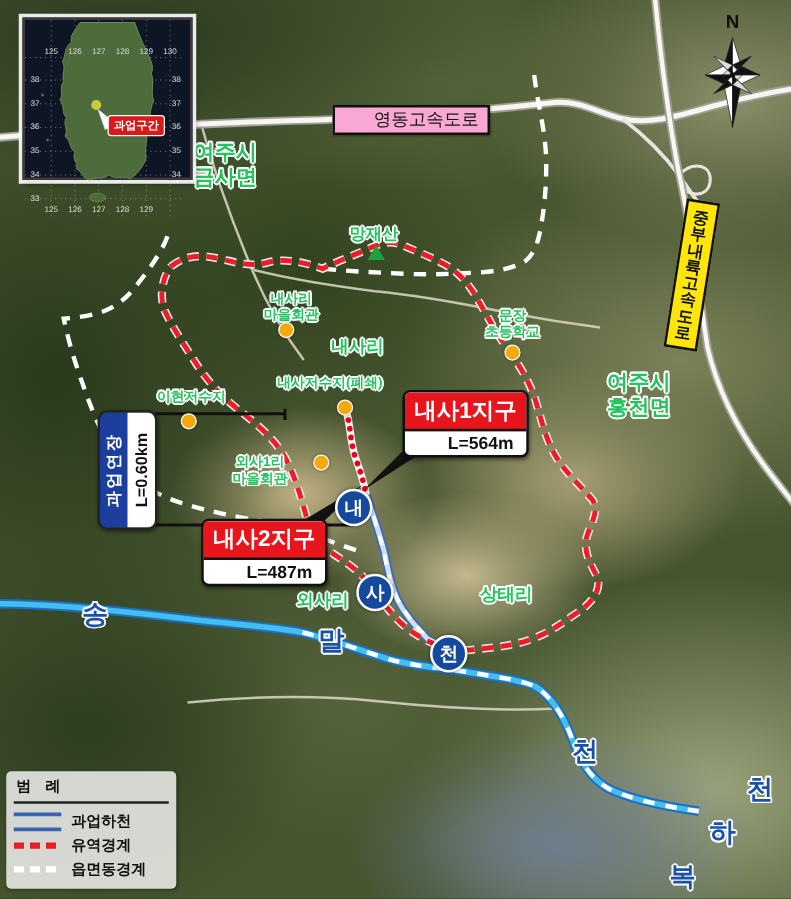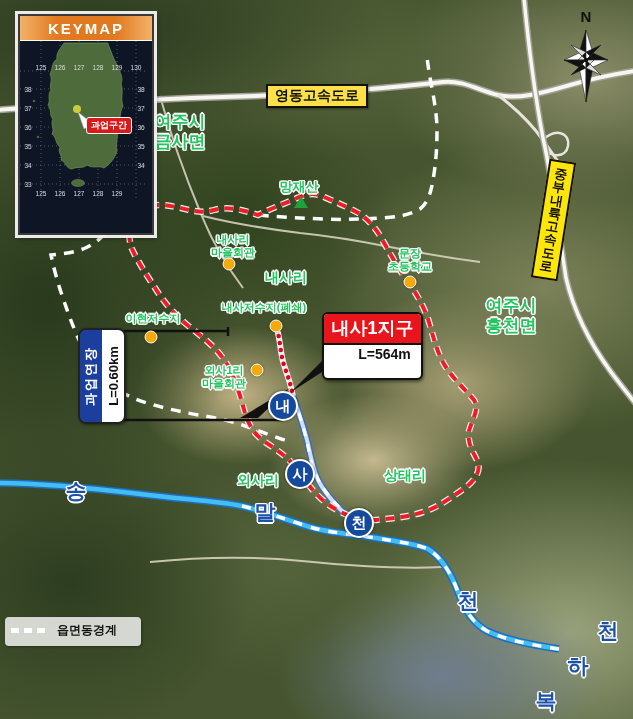--- a/index.html
+++ b/index.html
@@ -33,43 +33,43 @@
   .bchar{position:absolute;transform:translate(-50%,-50%);font-weight:bold;font-size:21px;color:#1b52a8;
     text-shadow:-1.5px 0 #fff,1.5px 0 #fff,0 -1.5px #fff,0 1.5px #fff,
                 -1px -1px #fff,1px 1px #fff,-1px 1px #fff,1px -1px #fff;}
   .badge{position:absolute;transform:translate(-50%,-50%);width:26px;height:26px;border-radius:50%;
     background:#15499c;border:2px solid #fff;color:#fff;font-weight:bold;font-size:15px;
     display:flex;align-items:center;justify-content:center;box-shadow:0 0 3px rgba(0,0,0,.6);}
   .poi-dot{position:absolute;transform:translate(-50%,-50%);width:11px;height:11px;border-radius:50%;
     background:#f6a90a;border:1.5px solid #fff;box-shadow:0 0 2px rgba(0,0,0,.5);}
   .tri{position:absolute;transform:translate(-50%,-50%);width:0;height:0;
     border-left:7px solid transparent;border-right:7px solid transparent;border-bottom:12px solid #1ea33c;}
-  .roadlabel{position:absolute;background:#fde047;border:2px solid #111;color:#111;font-weight:bold;
-    font-size:14px;display:flex;align-items:center;justify-content:center;box-shadow:1px 1px 2px rgba(0,0,0,.4);}
+  .roadlabel{position:absolute;background:#f9a8d4;border:2px solid #111;color:#111;font-weight:normal;
+    font-size:14px;display:flex;align-items:center;justify-content:center;box-shadow:1px 1px 2px rgba(0,0,0,.4);padding-left:24px;}
   .district{position:absolute;width:97px;border:2px solid #111;border-radius:6px;overflow:hidden;
     background:#fff;box-shadow:1px 2px 3px rgba(0,0,0,.45);}
   .district .dname{background:#e8151c;color:#fff;font-weight:bold;font-size:18px;text-align:center;
     padding:2px 0 3px;border-bottom:2px solid #111;}
-  .district .dlen{color:#111;font-weight:bold;font-size:14px;text-align:center;padding:1px 0 16px;margin-left:24px;}
+  .district .dlen{color:#111;font-weight:bold;font-size:14px;text-align:center;padding:1px 0 2px;margin-left:24px;}
   .extent{position:absolute;left:78px;top:328px;width:44px;height:92px;border:2px solid #222;
     border-radius:8px;overflow:hidden;display:flex;box-shadow:1px 1px 3px rgba(0,0,0,.45);}
   .extent .vcol{position:relative;width:50%;height:100%;}
   .extent .vblue{background:#1c3f9e;}
   .extent .vwhite{background:#fff;}
   .extent .vcol span{position:absolute;left:50%;top:50%;transform:translate(-50%,-50%) rotate(-90deg);
     white-space:nowrap;font-weight:bold;font-size:13px;}
   .extent .vblue span{color:#fff;letter-spacing:2px;}
   .extent .vwhite span{color:#111;}
   
   #keymap{position:absolute;left:18px;top:14px;width:132px;border:2px solid #3a3a3a;
     box-shadow:0 0 0 3px rgba(245,245,245,.95),2px 3px 5px rgba(0,0,0,.5);background:#0e1626;}
   #keymap .khead{height:24px;background:linear-gradient(90deg,#f2b269 0%,#e0791f 28%,#e0791f 72%,#f2b269 100%);
     border-bottom:1px solid #fff;display:flex;align-items:center;justify-content:center;
     color:#fff;font-weight:bold;font-size:15px;letter-spacing:2px;}
-  #keymap .kmap{position:relative;height:192px;}
+  #keymap .kmap{position:relative;height:126px;}
   .gridnum{position:absolute;font-size:6.5px;color:#ddd;transform:translate(-50%,-50%);}
   .kmtag{position:absolute;left:66px;top:76px;background:#d81a1a;border:1px solid #fff;border-radius:3px;
     color:#fff;font-weight:bold;font-size:9px;padding:1px 4px;white-space:nowrap;}
   .kmdot{position:absolute;left:57px;top:68px;width:8px;height:8px;border-radius:50%;
     background:rgba(214,214,60,.9);transform:translate(-50%,-50%);}
   
   #legend{position:absolute;left:5px;top:617px;width:124px;background:rgba(231,231,228,.9);
     border-radius:4px;padding:4px 6px 6px;box-shadow:1px 1px 3px rgba(0,0,0,.35);}
   #legend .ltitle{font-weight:bold;font-size:12px;color:#111;letter-spacing:4px;padding:0 2px 3px;
     border-bottom:2px solid #222;margin-bottom:5px;}
@@ -172,41 +172,45 @@
   <div class="hlabel sz17" style="left:511px;top:316px;">여주시
 흥천면</div>
   <div class="hlabel sz13" style="left:299px;top:187px;">망재산</div>
   <div class="tri" style="left:301px;top:202px;"></div>
   <div class="hlabel sz14" style="left:286px;top:277px;">내사리</div>
   <div class="hlabel sz14" style="left:258px;top:480px;">외사리</div>
   <div class="hlabel sz14" style="left:405px;top:475px;">상태리</div>
   <div class="hlabel sz11" style="left:233px;top:246px;">내사리
 마을회관</div>
   <div class="poi-dot" style="left:229px;top:264px;"></div>
-  <div class="hlabel sz11" style="left:224px;top:377px;">외사1리
+  <div class="hlabel sz11" style="left:208px;top:377px;">외사1리
 마을회관</div>
   <div class="poi-dot" style="left:257px;top:370px;"></div>
   <div class="hlabel sz11" style="left:410px;top:260px;">문장
 초등학교</div>
   <div class="poi-dot" style="left:410px;top:282px;"></div>
   <div class="hlabel sz11" style="left:153px;top:318px;">이현저수지</div>
   <div class="poi-dot" style="left:151px;top:337px;"></div>
   <div class="hlabel sz11" style="left:264px;top:307px;">내사저수지(폐쇄)</div>
   <div class="poi-dot" style="left:276px;top:326px;"></div>
 
   <div class="roadlabel" style="left:266px;top:84px;width:98px;height:20px;">
       <span>영동고속도로</span>
     </div>
   <div class="jungbu-box">
       <span>중부내륙고속도로</span>
     </div>
 
   <div class="district" style="left:322px;top:312px;">
     <div class="dname">내사1지구</div>
     <div class="dlen">L=564m</div>
+  </div>
+  <div class="district" style="left:161px;top:415px;">
+    <div class="dname">내사2지구</div>
+    <div class="dlen">L=487m</div>
   </div>
 
   <div class="extent">
     <div class="vcol vblue">
         <span>과업연장</span>
       </div>
     <div class="vcol vwhite">
         <span>L=0.60km</span>
       </div>
   </div>
@@ -224,21 +228,20 @@
       <polygon points="50,52 28,52 35,59" fill="#fff"></polygon>
       <polygon points="13,37 28,52 20,52 28,44" fill="#dcdcdc"></polygon>
       <polygon points="43,37 28,52 36,52 28,44" fill="#111"></polygon>
       <polygon points="13,67 28,52 20,52 28,60" fill="#111"></polygon>
       <polygon points="43,67 28,52 36,52 28,60" fill="#dcdcdc"></polygon>
     </g>
     <circle cx="28" cy="52" r="2.2" fill="#111"></circle>
   </svg>
 
   <div id="keymap">
-    <div class="khead">KEYMAP</div>
     <div class="kmap">
       <svg width="128" height="160" viewBox="0 0 128 160">
         <g stroke="#9fb4c8" stroke-width="0.8" stroke-dasharray="1 3" opacity="0.55">
           <line x1="21" y1="0" x2="21" y2="160"></line>
             <line x1="40" y1="0" x2="40" y2="160"></line>
           <line x1="59" y1="0" x2="59" y2="160"></line>
             <line x1="78" y1="0" x2="78" y2="160"></line>
           <line x1="97" y1="0" x2="97" y2="160"></line>
             <line x1="116" y1="0" x2="116" y2="160"></line>
           <line x1="0" y1="30" x2="128" y2="30"></line>
@@ -276,18 +279,27 @@
       <span class="gridnum" style="left:121px;top:124px;">34</span>
       <span class="gridnum" style="left:21px;top:152px;">125</span>
       <span class="gridnum" style="left:40px;top:152px;">126</span>
       <span class="gridnum" style="left:59px;top:152px;">127</span>
       <span class="gridnum" style="left:78px;top:152px;">128</span>
       <span class="gridnum" style="left:97px;top:152px;">129</span>
     </div>
   </div>
 
   <div id="legend">
+    <div class="ltitle">범 례</div>
+    <div class="lrow">
+      <div class="lsym sym-double"></div>
+      <div class="llab">과업하천</div>
+    </div>
+    <div class="lrow">
+      <div class="lsym sym-reddash"></div>
+      <div class="llab">유역경계</div>
+    </div>
     <div class="lrow">
       <div class="lsym sym-whitedash"></div>
       <div class="llab">읍면동경계</div>
     </div>
   </div>
 </div>
 
 </body></html>

